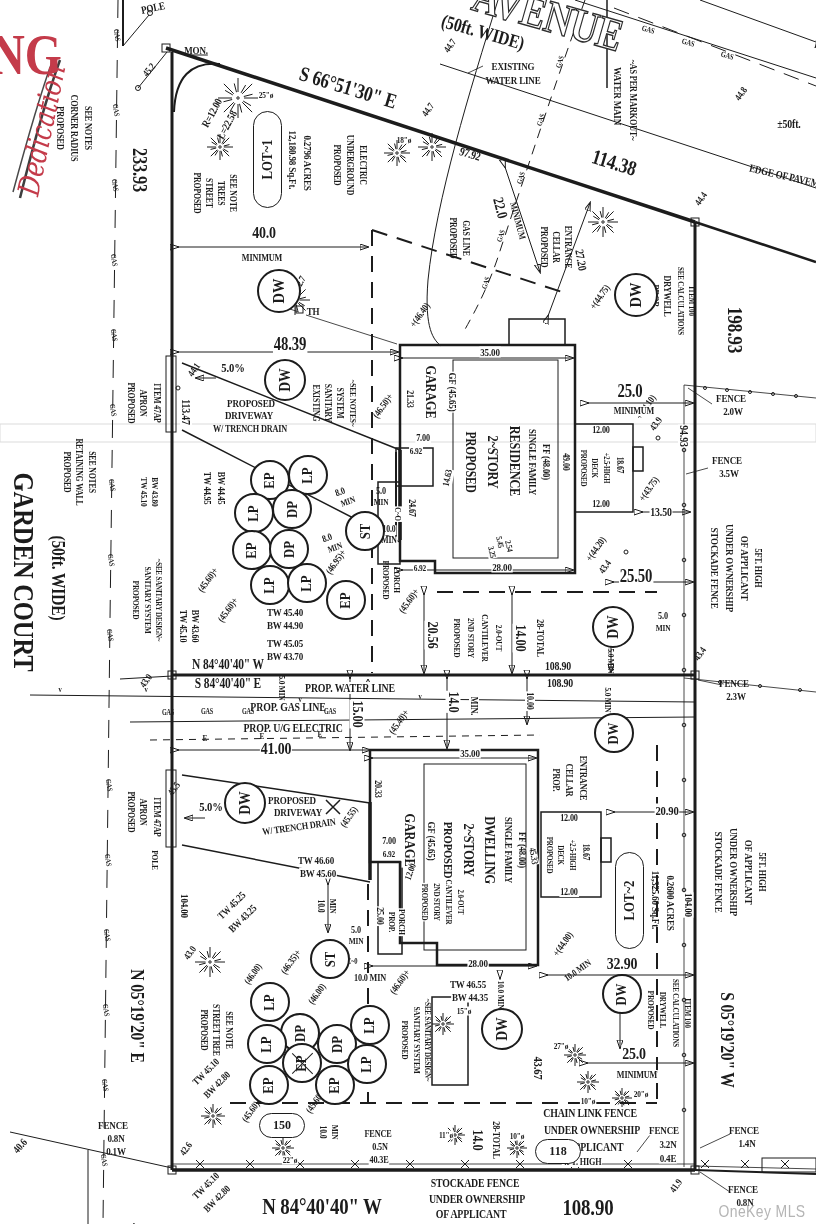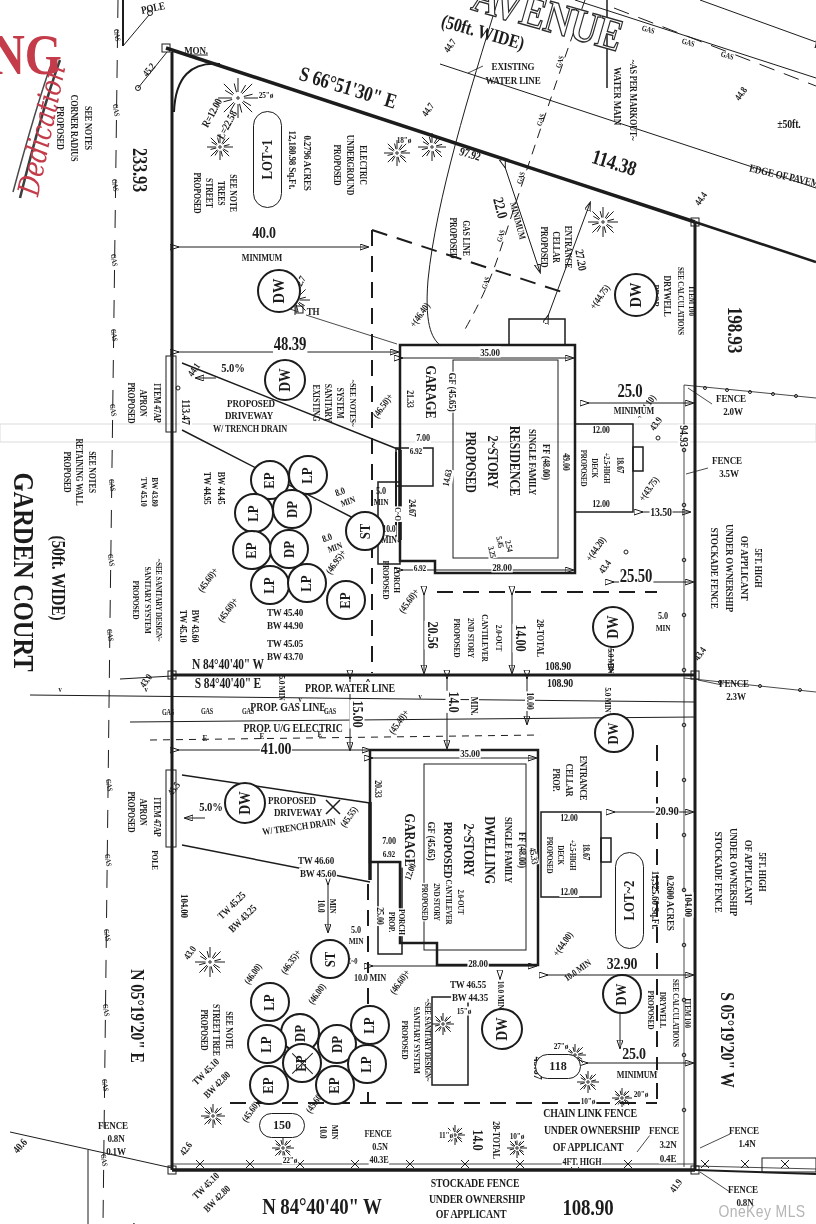--- a/index.html
+++ b/index.html
@@ -925,17 +925,17 @@
   <div id="ovals">
       <div class="oval vert" style="width: 27px; height: 95px; left: 252.5px; top: 110.5px;">
         <span style="font-size: 15px;">LOT~1</span>
       </div>
       <div class="oval vert" style="width: 27px; height: 95px; left: 614.5px; top: 851.5px;">
         <span style="font-size: 15px;">LOT~2</span>
       </div>
       <div class="oval" style="width: 44px; height: 23px; left: 259px; top: 1112.5px;">
         <span style="font-size: 12px;">150</span>
       </div>
-      <div class="oval" style="width: 44px; height: 23px; left: 535px; top: 1054px;">
+      <div class="oval" style="width: 44px; height: 23px; left: 535px; top: 1139px;">
         <span style="font-size: 12px;">118</span>
       </div>
     </div>
 </div>
 
 </body></html>

